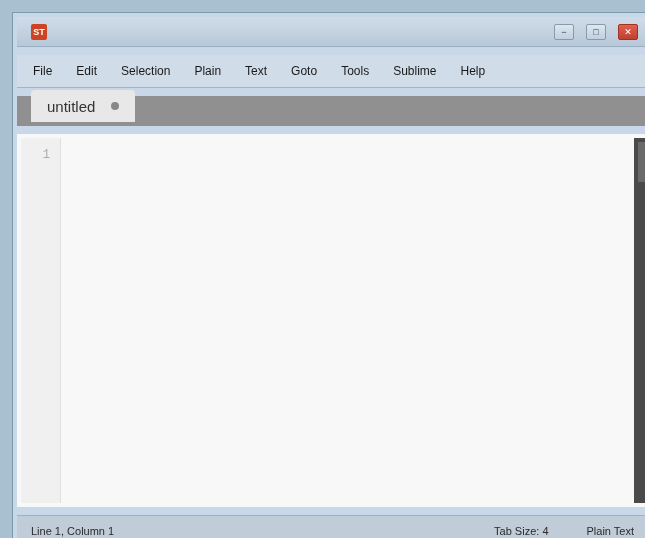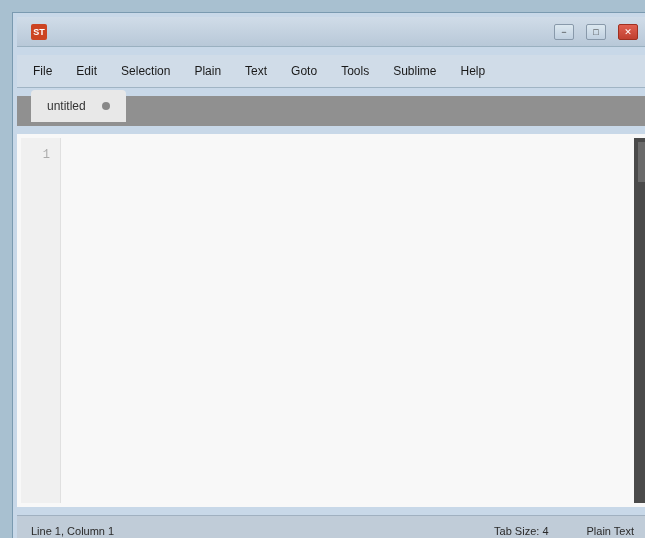--- a/index.html
+++ b/index.html
@@ -109,21 +109,21 @@
     }
 
     .tab {
       height: 26px;
       background: #e8e8e8;
       border-radius: 4px 4px 0 0;
       display: flex;
       align-items: center;
       padding: 16px 12px;
       gap: 8px;
-      font-size: 12px;
+      font-size: 15px;
       color: #333;
       cursor: pointer;
       position: relative;
     }
 
     .tab-dot {
       width: 8px;
       height: 8px;
       border-radius: 50%;
       background: #888;

